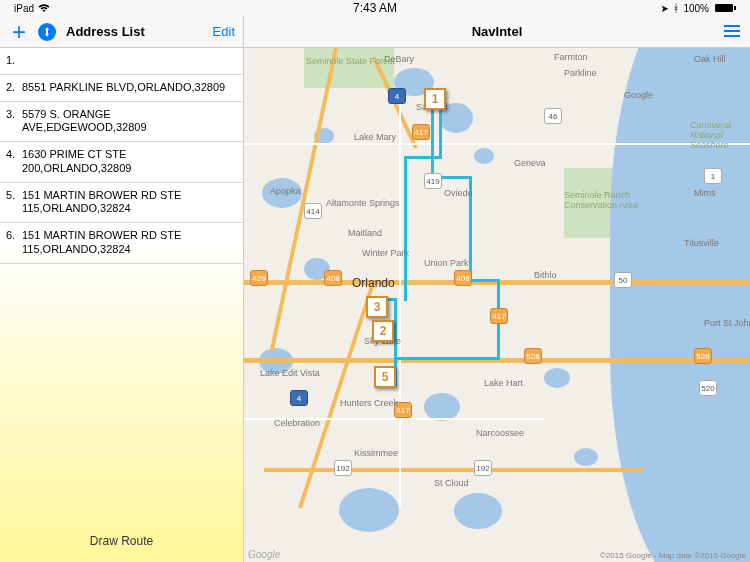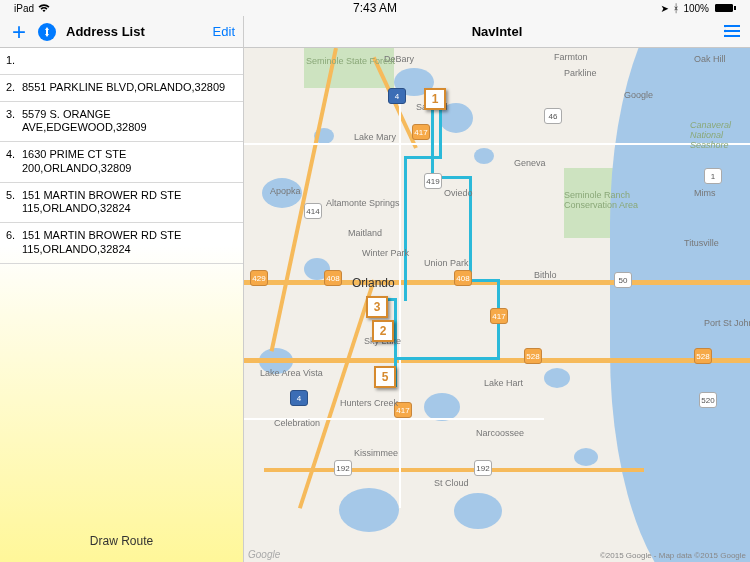--- a/index.html
+++ b/index.html
@@ -242,41 +242,41 @@
       <div class="shield orange" style="left:168px; top:76px;">417</div>
       <div class="shield orange" style="left:246px; top:260px;">417</div>
       <div class="shield orange" style="left:150px; top:354px;">417</div>
       <div class="shield orange" style="left:80px; top:222px;">408</div>
       <div class="shield orange" style="left:210px; top:222px;">408</div>
       <div class="shield orange" style="left:280px; top:300px;">528</div>
       <div class="shield orange" style="left:450px; top:300px;">528</div>
       <div class="shield orange" style="left:6px; top:222px;">429</div>
       <div class="shield" style="left:60px; top:155px;">414</div>
       <div class="shield" style="left:180px; top:125px;">419</div>
-      <div class="shield" style="left:455px; top:344px;">520</div>
+      <div class="shield" style="left:455px; top:332px;">520</div>
       <div class="shield" style="left:90px; top:412px;">192</div>
       <div class="shield" style="left:230px; top:412px;">192</div>
       <div class="shield" style="left:370px; top:224px;">50</div>
       <div class="shield" style="left:300px; top:60px;">46</div>
       <div class="shield" style="left:460px; top:120px;">1</div>
 
       <div class="map-label city" style="left:108px; top:228px; font-size:12px; color:#333;">Orlando</div>
       <div class="map-label" style="left:140px; top:6px;">DeBary</div>
       <div class="map-label" style="left:172px; top:54px;">Sanford</div>
       <div class="map-label" style="left:110px; top:84px;">Lake Mary</div>
       <div class="map-label" style="left:26px; top:138px;">Apopka</div>
       <div class="map-label" style="left:82px; top:150px;">Altamonte Springs</div>
       <div class="map-label" style="left:104px; top:180px;">Maitland</div>
       <div class="map-label" style="left:118px; top:200px;">Winter Park</div>
       <div class="map-label" style="left:200px; top:140px;">Oviedo</div>
       <div class="map-label" style="left:180px; top:210px;">Union Park</div>
       <div class="map-label" style="left:290px; top:222px;">Bithlo</div>
       <div class="map-label" style="left:120px; top:288px;">Sky Lake</div>
       <div class="map-label" style="left:96px; top:350px;">Hunters Creek</div>
-      <div class="map-label" style="left:16px; top:320px;">Lake Area Vista</div>
+      <div class="map-label" style="left:16px; top:320px;">Lake Edit Vista</div>
       <div class="map-label" style="left:30px; top:370px;text-align:center;">Celebration</div>
       <div class="map-label" style="left:110px; top:400px;">Kissimmee</div>
       <div class="map-label" style="left:190px; top:430px;">St Cloud</div>
       <div class="map-label" style="left:232px; top:380px;">Narcoossee</div>
       <div class="map-label" style="left:240px; top:330px;">Lake Hart</div>
       <div class="map-label" style="left:270px; top:110px;">Geneva</div>
       <div class="map-label" style="left:450px; top:6px;">Oak Hill</div>
       <div class="map-label" style="left:450px; top:140px;">Mims</div>
       <div class="map-label" style="left:440px; top:190px;">Titusville</div>
       <div class="map-label" style="left:460px; top:270px;">Port St John</div>

